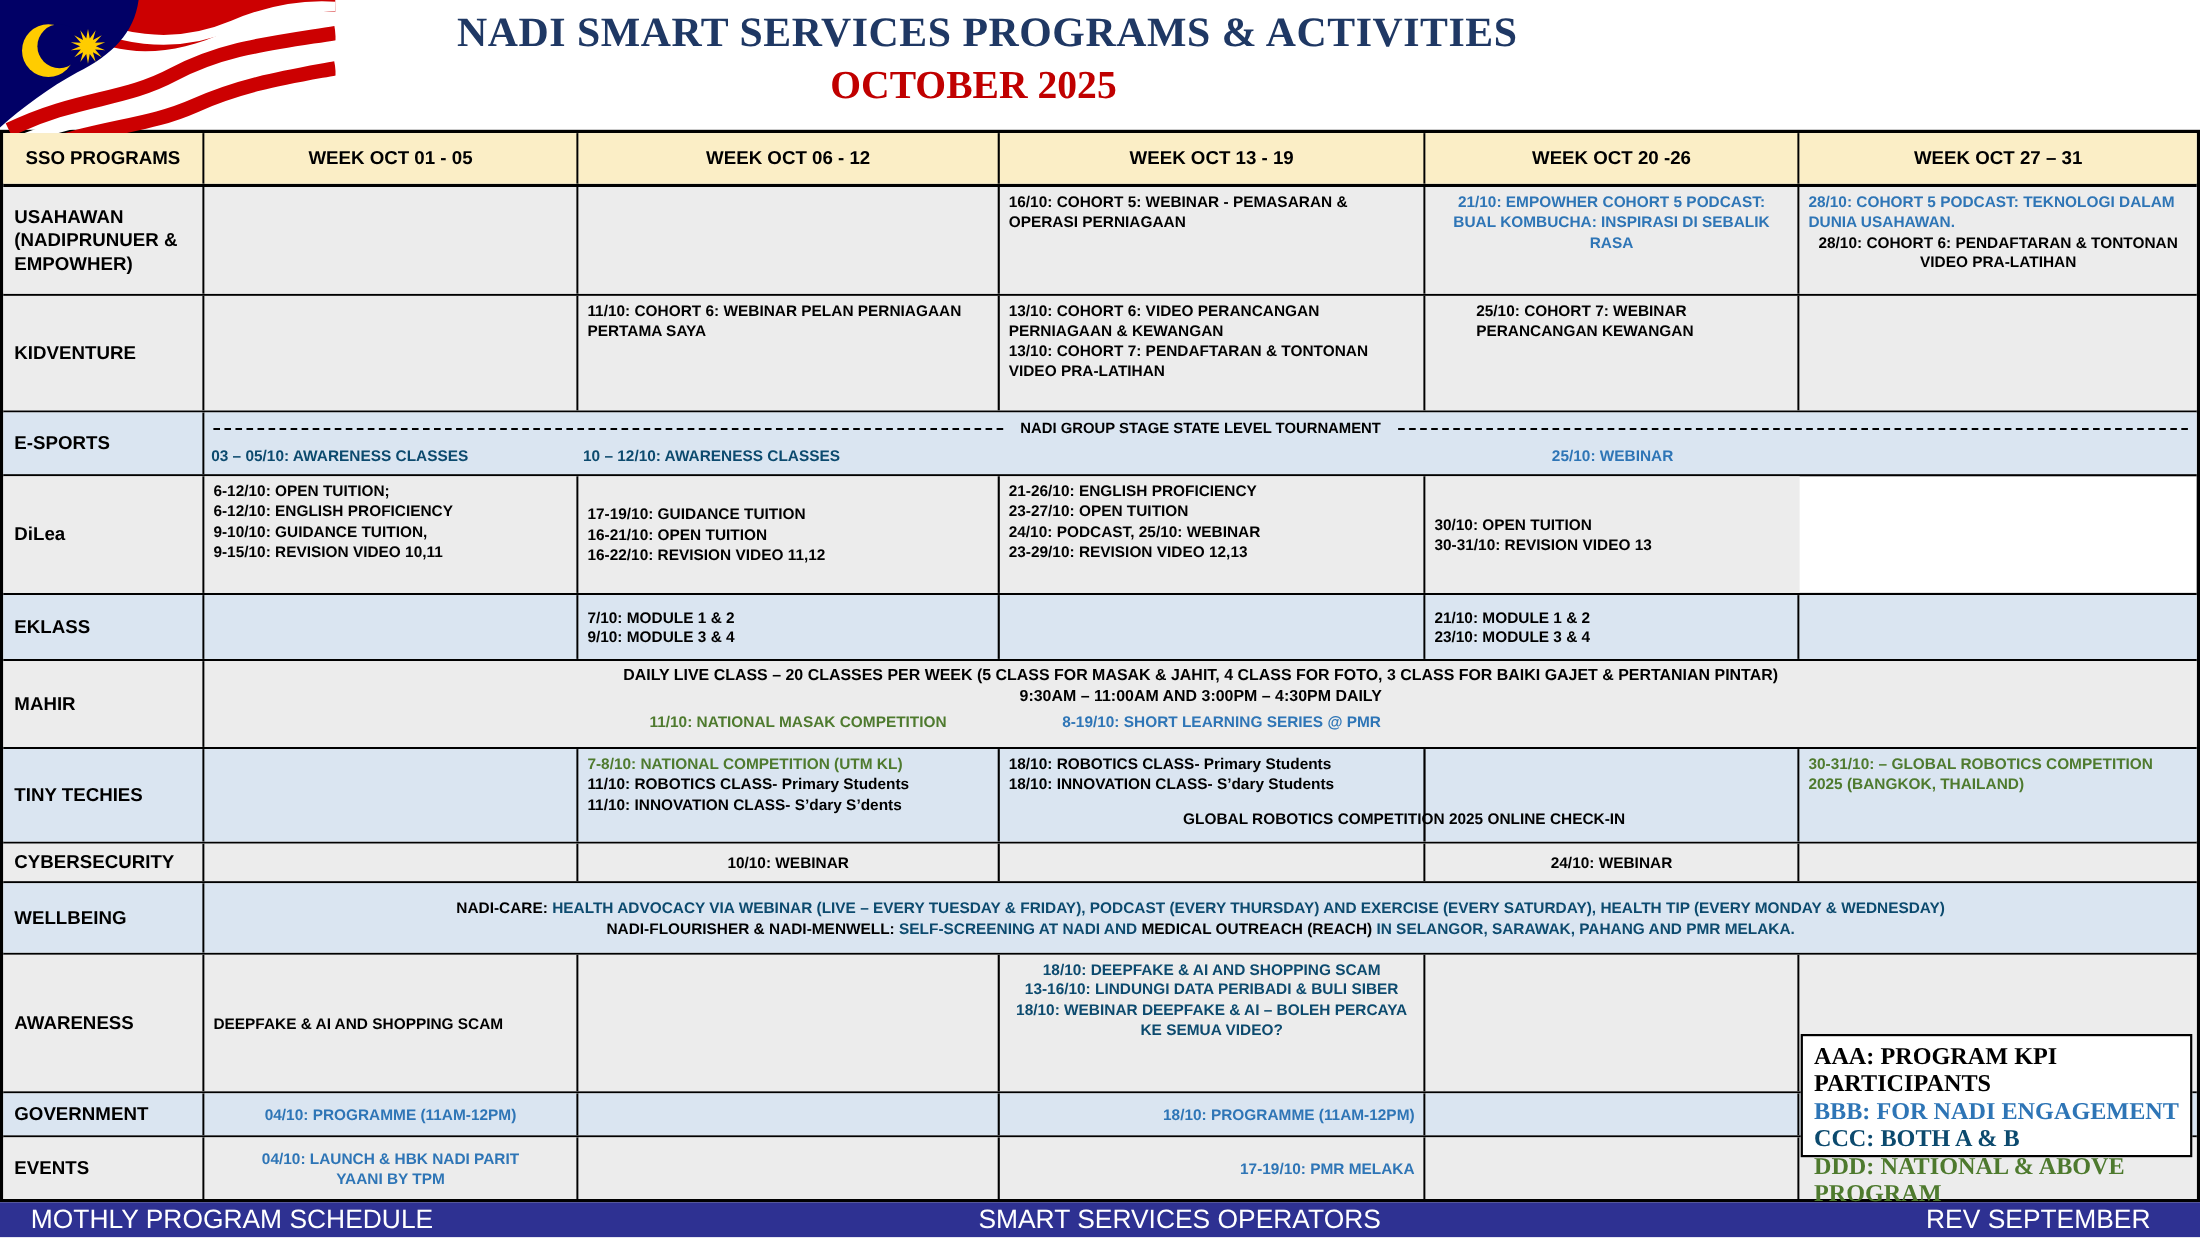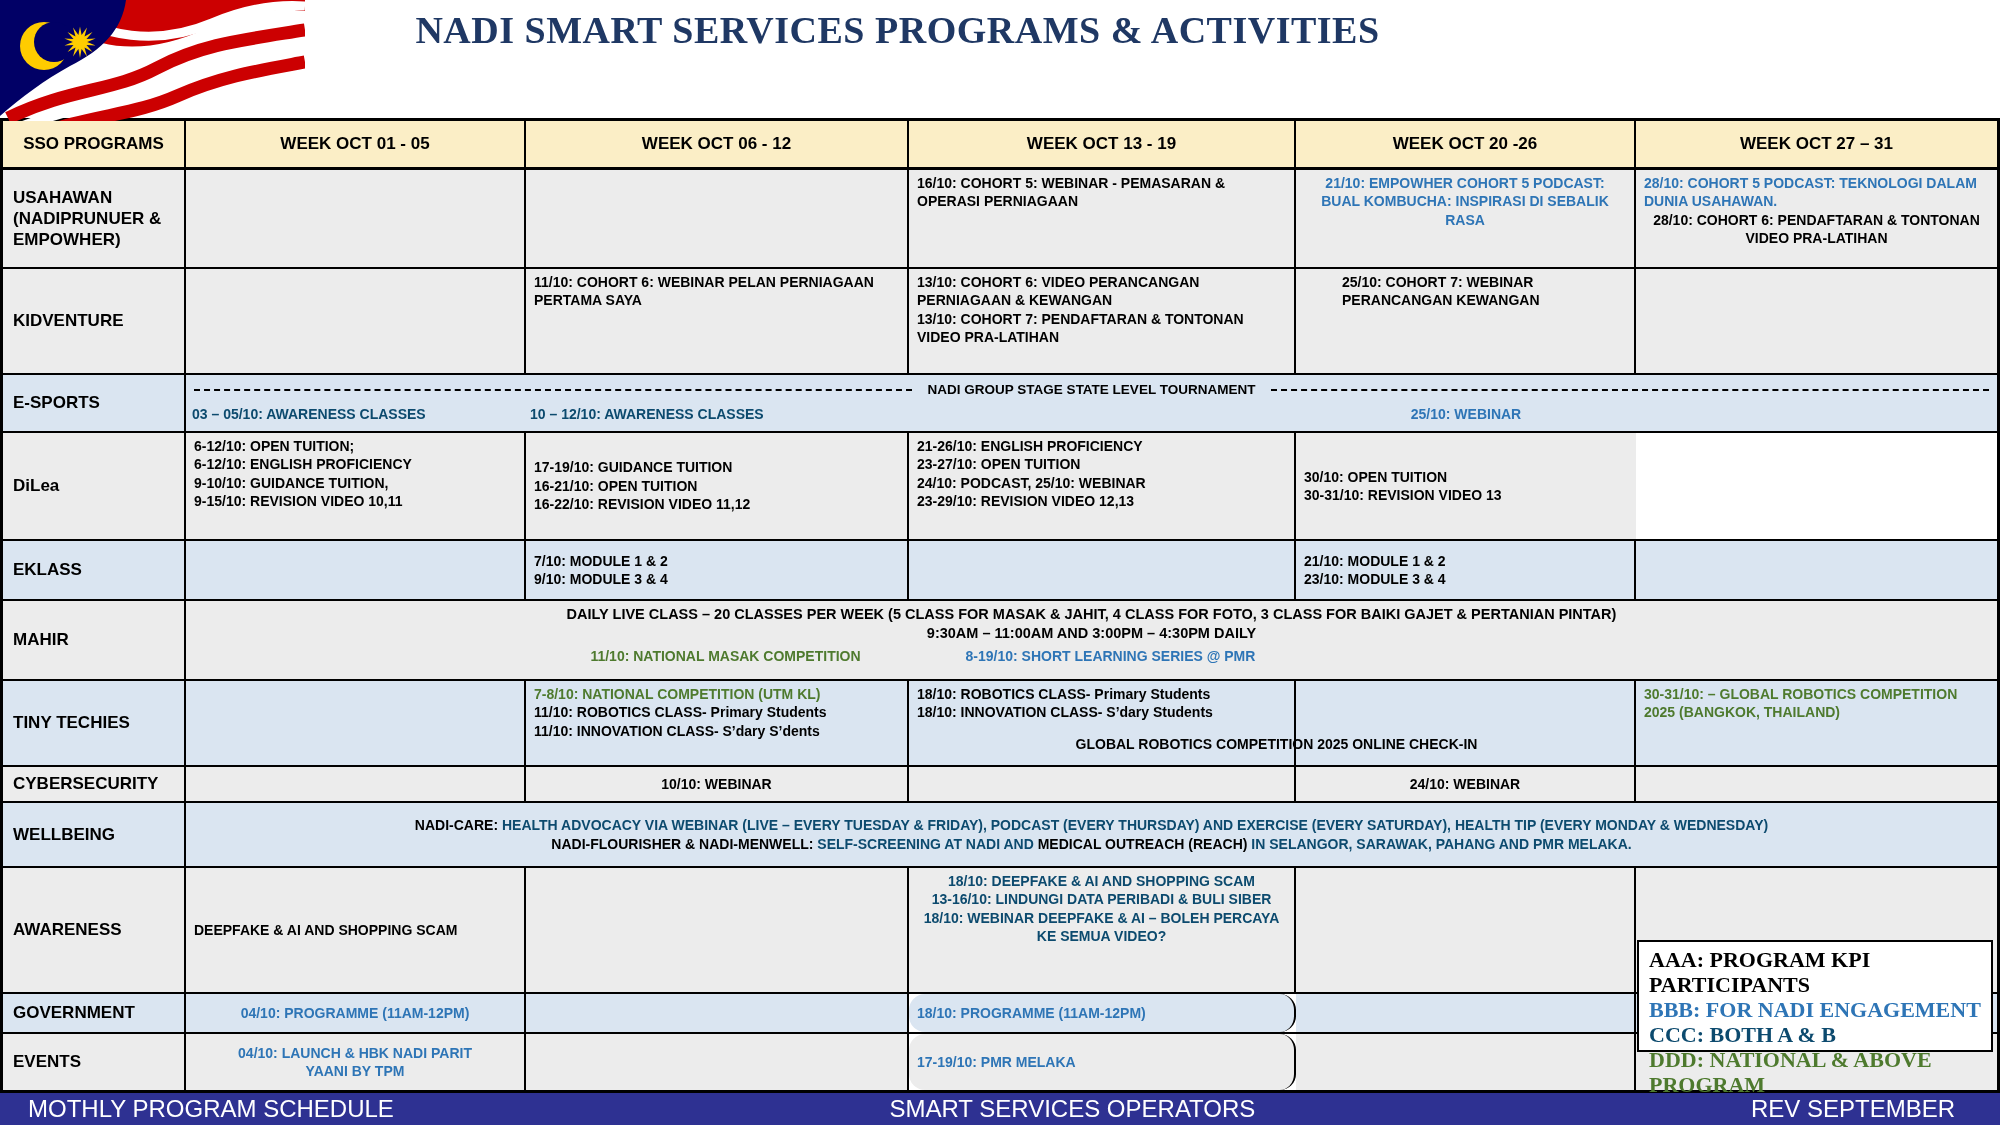--- a/index.html
+++ b/index.html
@@ -18,21 +18,21 @@
   .row-header{border-bottom:3px solid #000;}
   .cell{border-right:2px solid #000;box-sizing:border-box;padding:4px 8px;overflow:visible;position:relative;
         font-weight:bold;font-size:14px;line-height:1.32;color:#000;}
   .cell:last-child{border-right:none;}
   .bg-cream{background:#FBEEC6;}
   .bg-gray{background:#ECECEC;}
   .bg-blue{background:#DAE5F1;}
   .label{display:flex;align-items:center;font-size:17px;line-height:1.25;padding-left:10px;}
   .hcell{display:flex;align-items:center;justify-content:center;font-size:17px;}
   .ta-c{text-align:center;}
-  .ta-r{text-align:left;border-radius:16px;}
+  .ta-r{text-align:right;}
   .v-c{display:flex;flex-direction:column;justify-content:center;}
   .c-blue{color:#2E75B6;}
   .c-purple{color:#0c4a6e;}
   .c-green{color:#4E7A2E;}
   .dashline{display:flex;align-items:center;gap:16px;font-size:13.5px;padding-top:2px;}
   .dashfill{flex:1;border-bottom:2px dashed #000;height:0;}
   .abs{position:absolute;}
   .checkin{position:absolute;left:0;top:54px;width:735px;text-align:center;white-space:nowrap;z-index:3;}
   
   #legend{position:absolute;left:1637px;top:940px;width:356px;height:112px;background:#fff;border:2px solid #000;
@@ -54,20 +54,21 @@
     <path d="M18,128 C82,102 122,106 167,84 C212,62 252,58 305,48" stroke="#FFFFFF" stroke-width="10" fill="none"></path>
     <path d="M28,138 C92,114 132,116 177,96 C222,76 262,70 305,62" stroke="#CC0001" stroke-width="13" fill="none"></path>
     <path d="M0,0 L126,0 C122,30 102,50 70,66 C46,79 20,98 0,116 Z" fill="#010066"></path>
     <circle cx="44" cy="46" r="24" fill="#FFCC00"></circle>
     <circle cx="54" cy="42" r="20" fill="#010066"></circle>
     <polygon fill="#FFCC00" points="80,26.4 81.6,35 87,27.6 84.5,36.4 92.5,32 86.5,38.9 95.6,38.5 87.2,42 95.6,45.6 86.5,45.1 92.5,52 84.5,47.6 87,56.4 81.6,49 80,58 78.4,49 73,56.4 75.5,47.6 67.5,52 73.5,45.1 64.4,45.6 72.8,42 64.4,38.5 73.5,38.9 67.5,32 75.5,36.4 73,27.6 78.4,35"></polygon>
   </svg>
 
   <div id="titles">
     <div class="title1">NADI SMART SERVICES PROGRAMS &amp; ACTIVITIES</div>
+    <div class="title2">OCTOBER 2025</div>
   </div>
 
   <div id="sched">
 
     <div class="row row-header" style="height:49px">
       <div class="cell hcell bg-cream">SSO PROGRAMS</div>
       <div class="cell hcell bg-cream">WEEK OCT 01 - 05</div>
       <div class="cell hcell bg-cream">WEEK OCT 06 - 12</div>
       <div class="cell hcell bg-cream">WEEK OCT 13 - 19</div>
       <div class="cell hcell bg-cream">WEEK OCT 20 -26</div>

